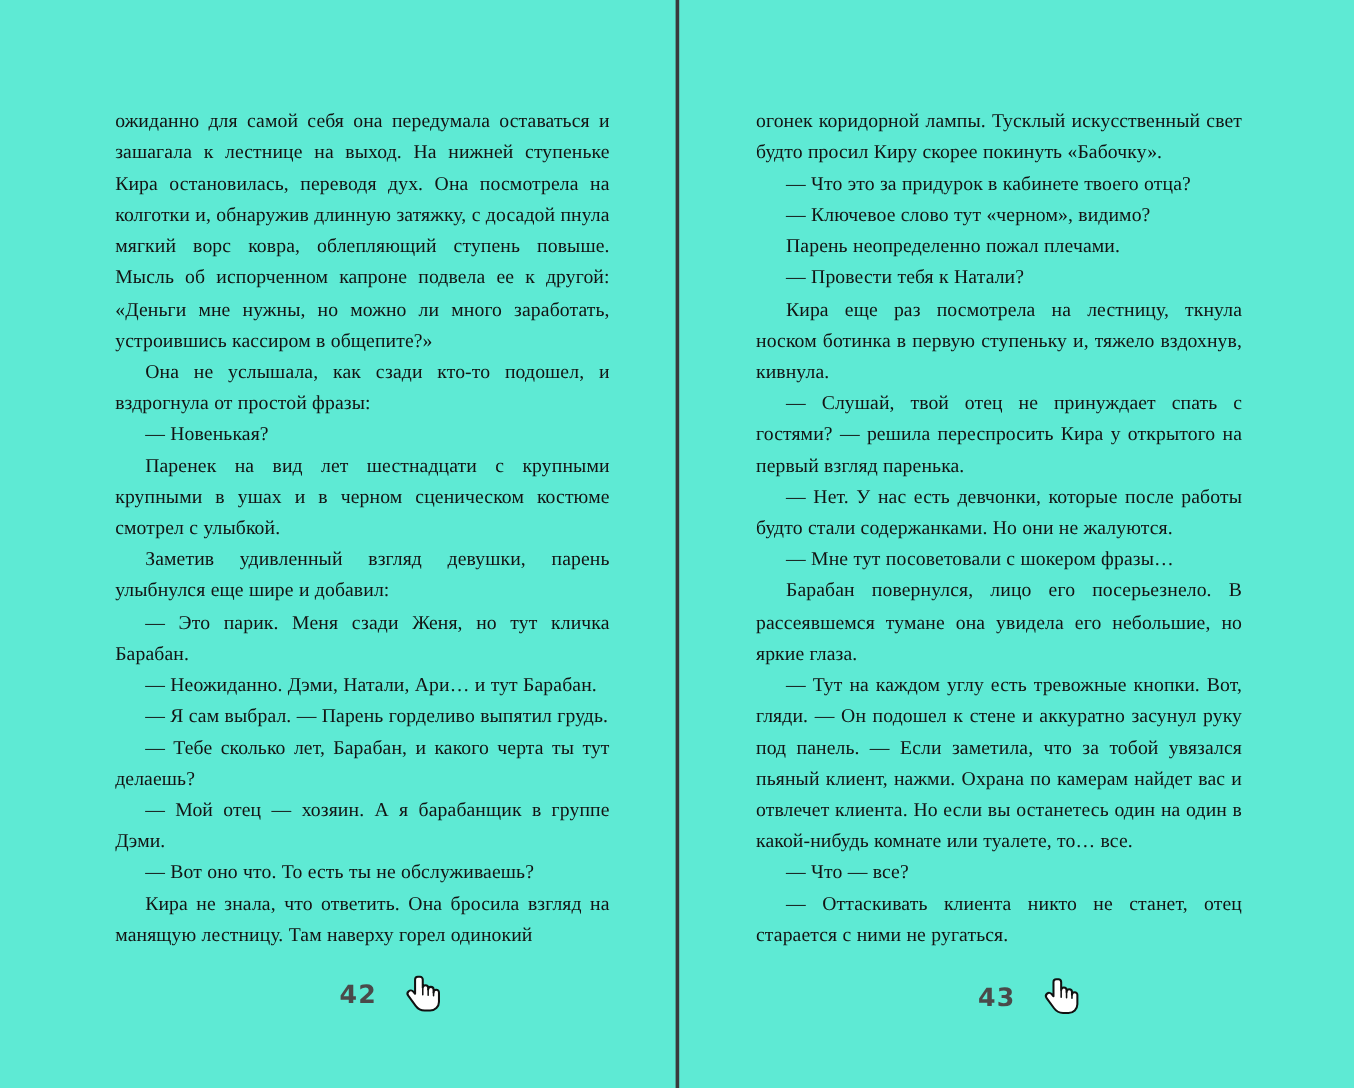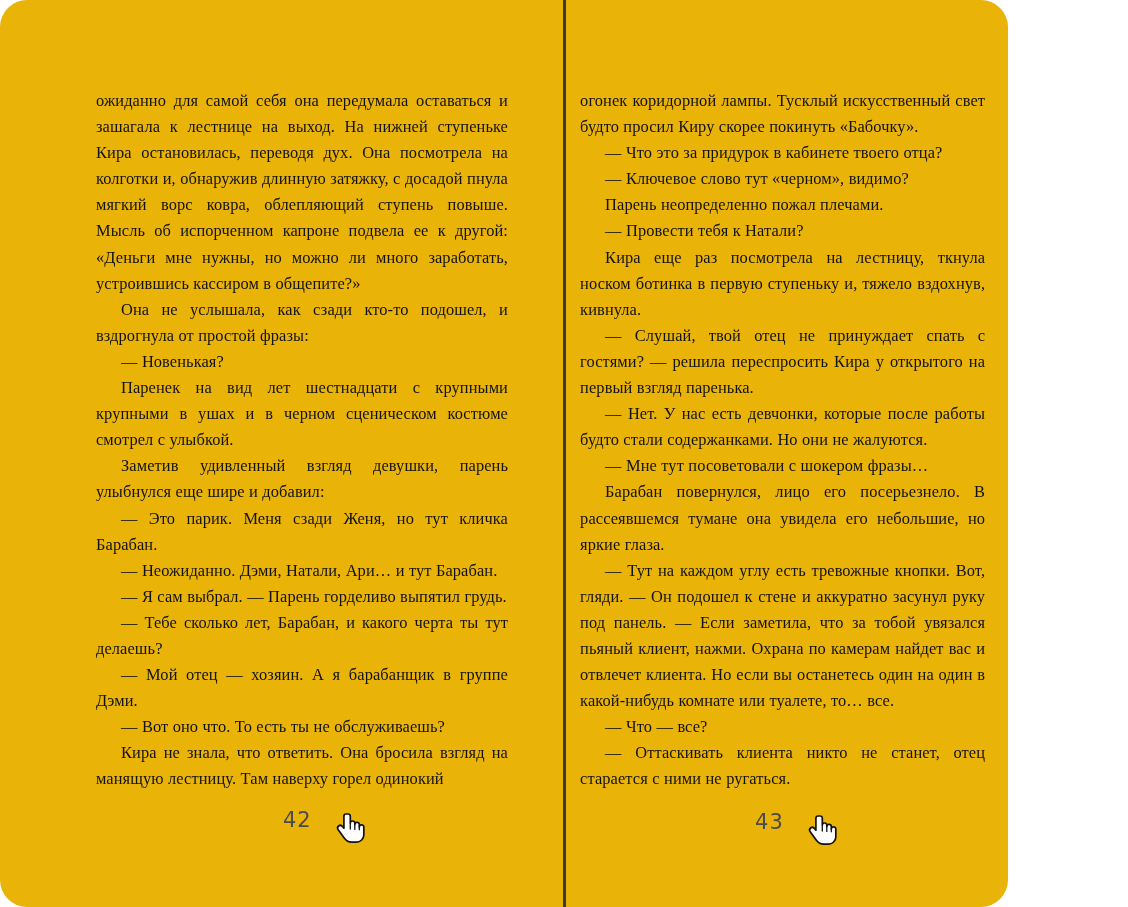--- a/index.html
+++ b/index.html
@@ -11,25 +11,24 @@
     width: 1128px;
     height: 907px;
     font-family: "Liberation Serif", "DejaVu Serif", serif;
     color: #1b1b1b;
     overflow: hidden;
     position: relative;
   }
 
   .spread {
     position: relative;
-    width: 1008px;
+    width: 1128px;
     height: 907px;
-    background: #eab308;
+    background: #5eead4;
     display: flex;
-    border-radius: 27px;
   }
 
   
   .spine {
     position: absolute;
     left: 563px;
     top: 0;
     width: 3px;
     height: 907px;
     background: #3a3a3c;
@@ -54,42 +53,42 @@
     letter-spacing: 0.1px;
     word-spacing: 0.2px;
   }
   .page-left .text-column {
     left: 96px;
     width: 412px;
   }
   .page-right .text-column {
     left: 67px;   
     width: 405px;
-    margin-left: 10px;
   }
 
   .para {
     margin: 0;
     text-indent: 25px;
   }
   .para.cont {           
     text-indent: 0;
   }
   
   .para::after {
     content: "";
     display: inline-block;
     width: 100%;
   }
   .para.no-stretch::after { content: none; display: none; }
   .folio-group {
     position: absolute;
     display: flex;
-    align-items: flex-start;
+    align-items: center;
     gap: 22px;
+    font-weight: bold;
   }
   .page-left .folio-group  { left: 283px; top: 810px; }
   .page-right .folio-group { left: 252px; top: 812px; } 
 
   .folio {
     font-family: "DejaVu Sans", sans-serif;
     font-size: 21px;
     color: #4a4a4a;
     letter-spacing: 1px;
     line-height: 1;

